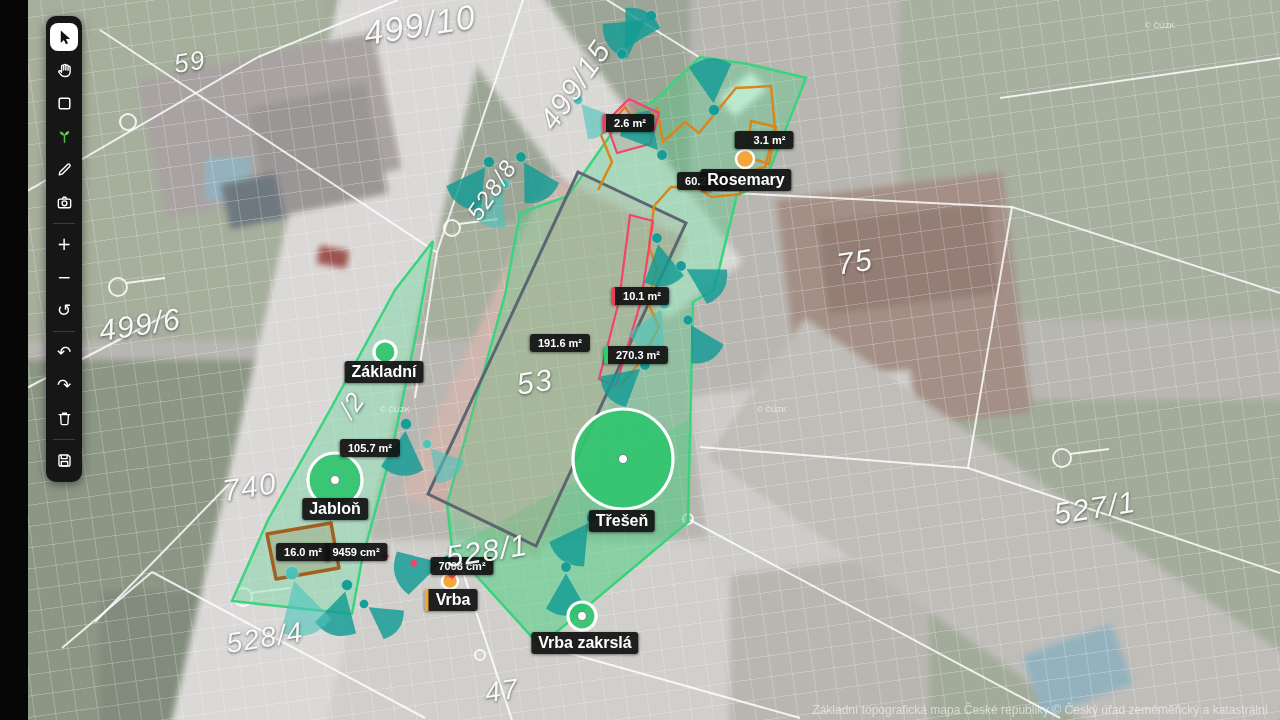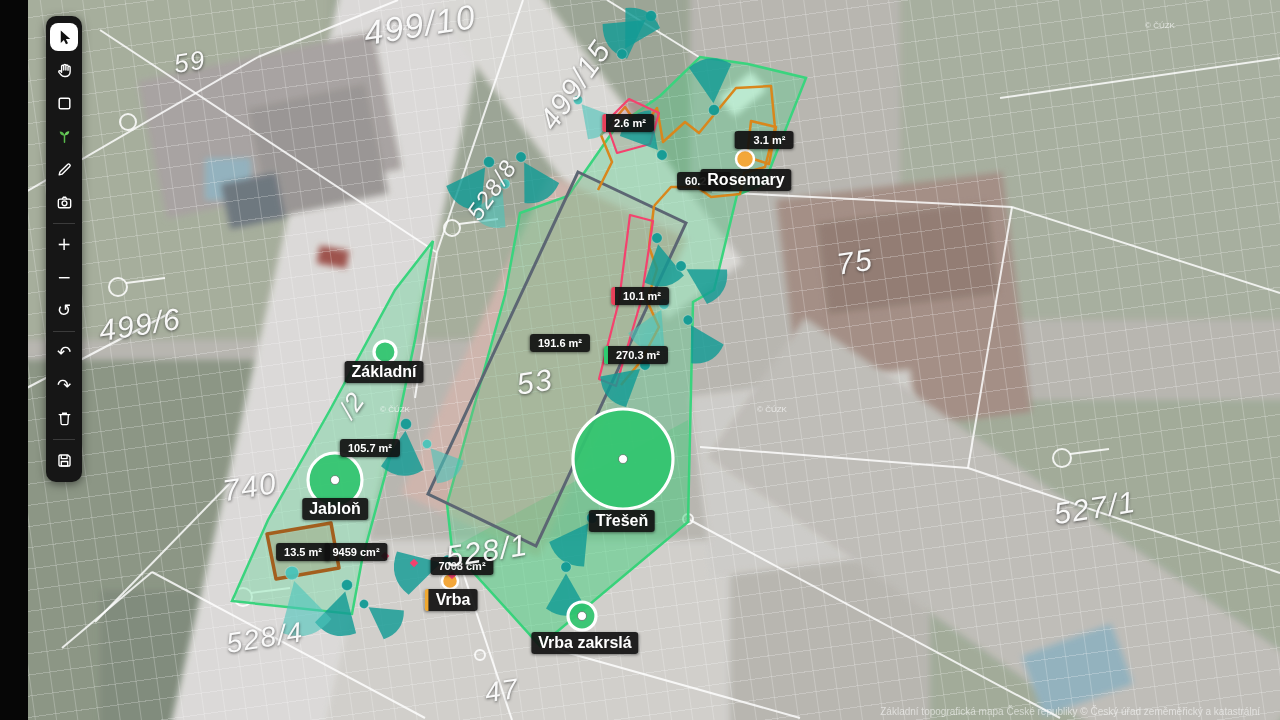--- a/index.html
+++ b/index.html
@@ -23,21 +23,21 @@
   
   #labels{position:absolute;inset:0;pointer-events:none;}
   .pill{position:absolute;transform:translate(-50%,-50%);background:rgba(16,16,16,.92);color:#fff;
         font-weight:700;font-size:11px;padding:3px 8px;border-radius:3px;white-space:nowrap;
         box-shadow:0 1px 3px rgba(0,0,0,.45);pointer-events:auto;}
   .pill.plantl{font-size:16px;padding:2px 7px;}
   .parcel{position:absolute;color:rgba(255,255,255,.95);font-style:italic;letter-spacing:1.5px;
         text-shadow:0 1px 3px rgba(35,35,35,.7);white-space:nowrap;pointer-events:none;}
   .wm{position:absolute;color:rgba(255,255,255,.65);font-size:8px;transform:translate(-50%,-50%);
       pointer-events:none;white-space:nowrap;}
-  #attr{position:absolute;right:20px;bottom:3px;color:rgba(255,255,255,.55);font-size:10px;}
+  #attr{position:absolute;right:12px;bottom:3px;color:rgba(255,255,255,.55);font-size:12px;}
   
   #leftbar{position:absolute;left:0;top:0;width:28px;height:720px;background:#060606;}
   #toolbar{position:absolute;left:46px;top:16px;width:36px;background:#161616;border-radius:10px;
            padding:5px 0;display:flex;flex-direction:column;align-items:center;
            box-shadow:0 2px 10px rgba(0,0,0,.5);}
   .tool{width:34px;height:33px;display:flex;align-items:center;justify-content:center;color:#fff;cursor:pointer;}
   .tool svg{width:17px;height:17px;display:block;}
   .tool.active{background:#fff;border-radius:8px;width:28px;height:28px;color:#111;margin:2px 0 3px 0;}
   .tool .glyph{font-size:17px;line-height:1;font-family:"DejaVu Sans",sans-serif;}
   .tb-div{width:22px;height:1px;background:rgba(255,255,255,.16);margin:4px 0;}
@@ -218,21 +218,21 @@
       <rect x="449" y="572" width="6" height="6" fill="#f4426e" transform="rotate(45 452 575)"></rect>
     </svg>
   <div id="labels">
       <div class="pill meas" style="left: 628px; top: 123px; border-left: 4px solid rgb(232, 64, 90);">2.6 m²</div>
       <div class="pill meas" style="left: 764px; top: 140px; padding-left: 19px;">3.1 m²</div>
       <div class="pill meas" style="left: 704px; top: 181px;">60.2 m²</div>
       <div class="pill meas" style="left: 640px; top: 296px; border-left: 4px solid rgb(232, 64, 90);">10.1 m²</div>
       <div class="pill meas" style="left: 560px; top: 343px;">191.6 m²</div>
       <div class="pill meas" style="left: 597px; top: 355px; border-left: 4px solid rgb(46, 204, 113); margin-left: 39px;">270.3 m²</div>
       <div class="pill meas" style="left: 345px; top: 448px; margin-left: 25px;">105.7 m²</div>
-      <div class="pill meas" style="left: 303px; top: 552px;">13.5 m²</div>
+      <div class="pill meas" style="left: 303px; top: 552px;">16.0 m²</div>
       <div class="pill meas" style="left: 356px; top: 552px;">9459 cm²</div>
       <div class="pill meas" style="left: 462px; top: 566px;">7008 cm²</div>
       <div class="pill plantl" style="left: 746px; top: 180px;">Rosemary</div>
       <div class="pill plantl" style="left: 384px; top: 372px;">Základní</div>
       <div class="pill plantl" style="left: 335px; top: 509px;">Jabloň</div>
       <div class="pill plantl" style="left: 622px; top: 521px;">Třešeň</div>
       <div class="pill plantl" style="left: 451px; top: 600px; border-left: 4px solid rgb(240, 168, 48);">Vrba</div>
       <div class="pill plantl" style="left: 585px; top: 643px;">Vrba zakrslá</div>
       <div class="parcel" style="left: 420px; top: 25px; font-size: 34px; transform: translate(-50%, -50%) rotate(-9deg);">499/10</div>
       <div class="parcel" style="left: 575px; top: 85px; font-size: 30px; transform: translate(-50%, -50%) rotate(-55deg);">499/15</div>

